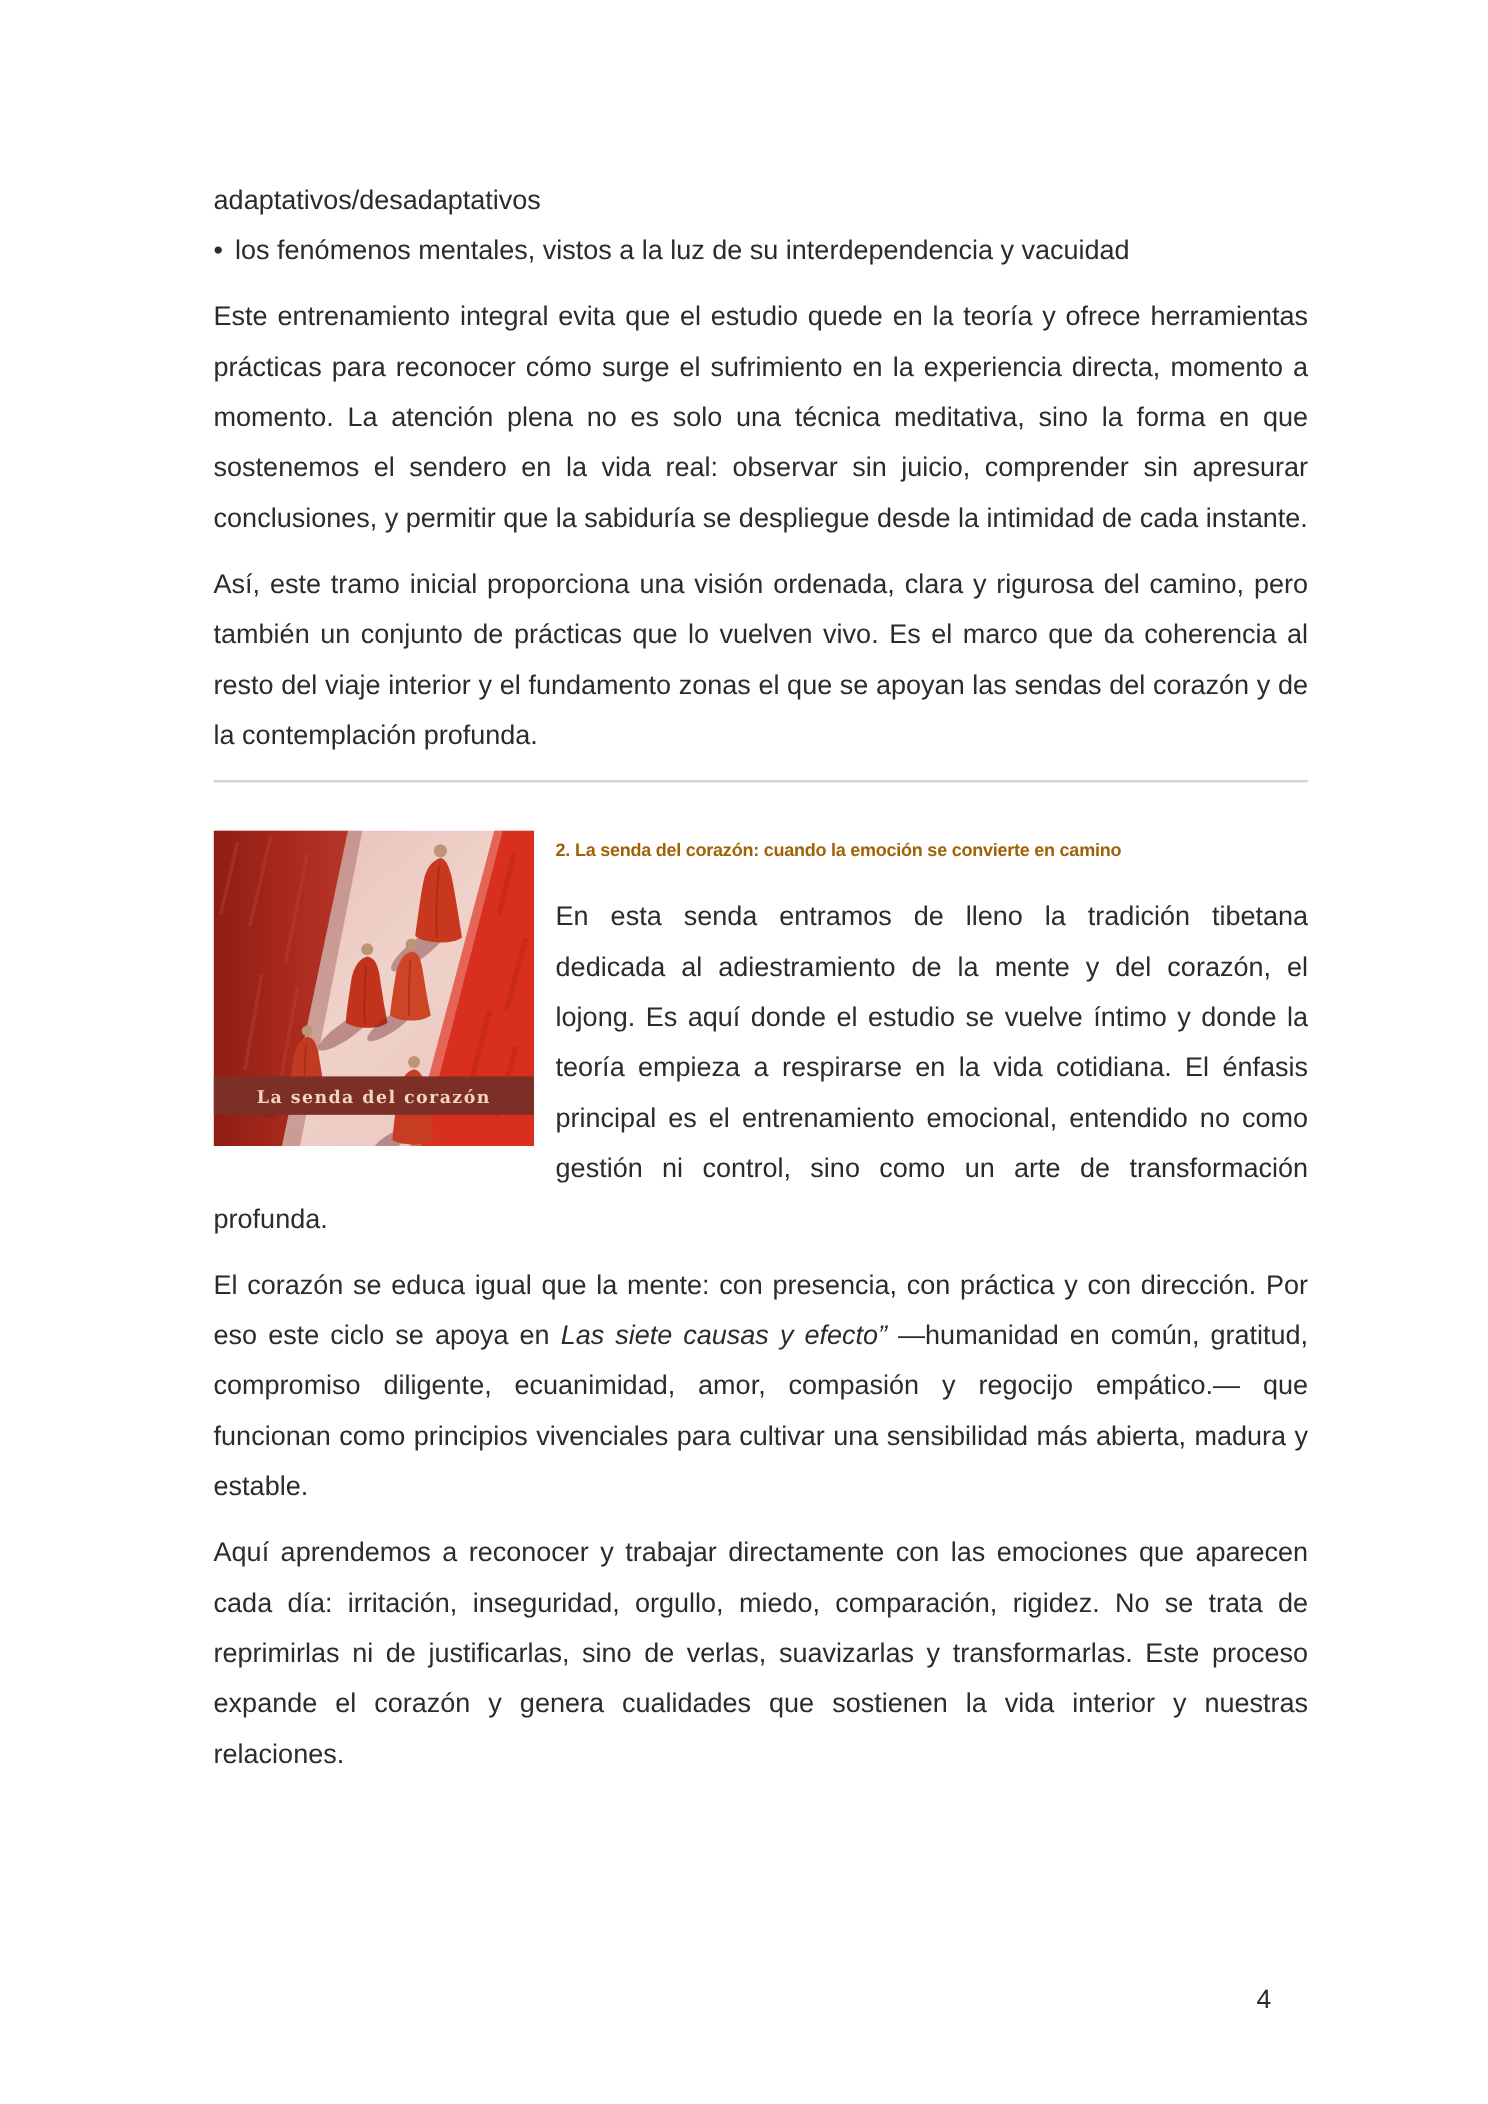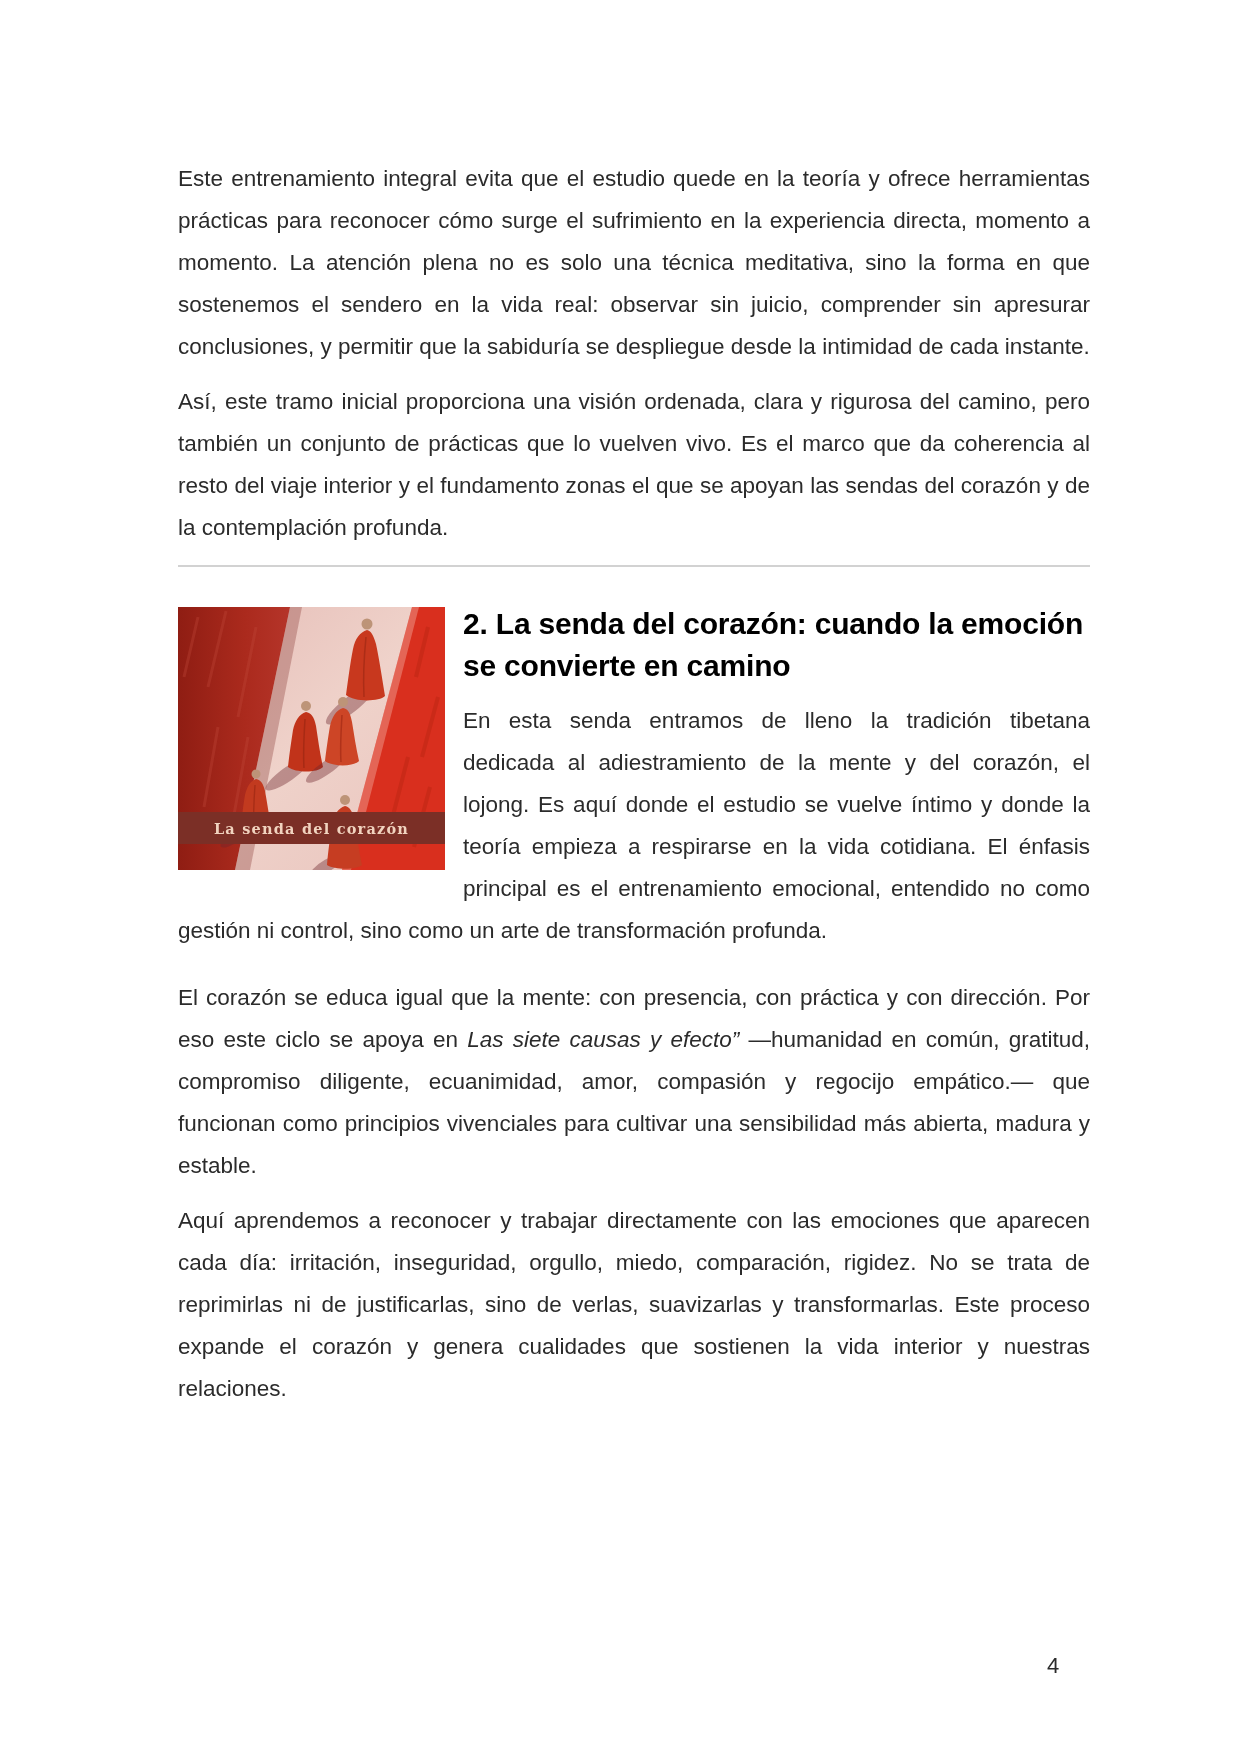--- a/index.html
+++ b/index.html
@@ -16,39 +16,39 @@
     left:178px;top:146px;
     width:912px;
     font-size:22.5px;
     line-height:42px;
   }
   .block{margin:0 0 13px 0;}
   .line{white-space:nowrap;}
   .bullet-glyph{margin-right:10px;}
   p.just{
     text-align:justify;
-    margin:12px 0 13px 0;
+    margin:0 0 13px 0;
   }
   hr.divider{
     border:none;height:2px;background:#d2d2d2;
     margin:16px 0 36px 0;
   }
   .section{margin:0;}
   .section::after{content:"";display:block;clear:both;}
   .figure{
     float:left;
     width:267px;height:263px;
     margin:4px 18px 14px 0;
   }
   .figure svg{display:block;width:267px;height:263px;}
   h2.heading{
-    font-size:30px;
+    font-size:15px;
     line-height:42px;
     font-weight:bold;
-    color:#000000;
+    color:#a16207;
     margin:0 0 13px 0;
     letter-spacing:-0.2px;
   }
   em{}
   .pagenum{
     position:absolute;
     left:1047px;top:1645px;
     font-size:22px;line-height:42px;
     color:#2b2b2b;
   }
@@ -58,20 +58,26 @@
     font-size:14.5px;
     letter-spacing:1.2px;
   }
 </style>
 </head>
 <body>
 
 <div class="page">
   <div class="content">
 
+    <div class="block">
+      <div class="line">adaptativos/desadaptativos</div>
+      <div class="line">
+        <span class="bullet-glyph">•</span><span>los fenómenos mentales, vistos a la luz de su interdependencia y vacuidad</span>
+      </div>
+    </div>
 
     <p class="just">Este entrenamiento integral evita que el estudio quede en la teoría y ofrece herramientas prácticas para reconocer cómo surge el sufrimiento en la experiencia directa, momento a momento. La atención plena no es solo una técnica meditativa, sino la forma en que sostenemos el sendero en la vida real: observar sin juicio, comprender sin apresurar conclusiones, y permitir que la sabiduría se despliegue desde la intimidad de cada instante.</p>
 
     <p class="just">Así, este tramo inicial proporciona una visión ordenada, clara y rigurosa del camino, pero también un conjunto de prácticas que lo vuelven vivo. Es el marco que da coherencia al resto del viaje interior y el fundamento zonas el que se apoyan las sendas del corazón y de la contemplación profunda.</p>
 
     <hr class="divider">
 
     <div class="section">
       <div class="figure">
         <svg viewBox="0 0 267 263" xmlns="http://www.w3.org/2000/svg">

